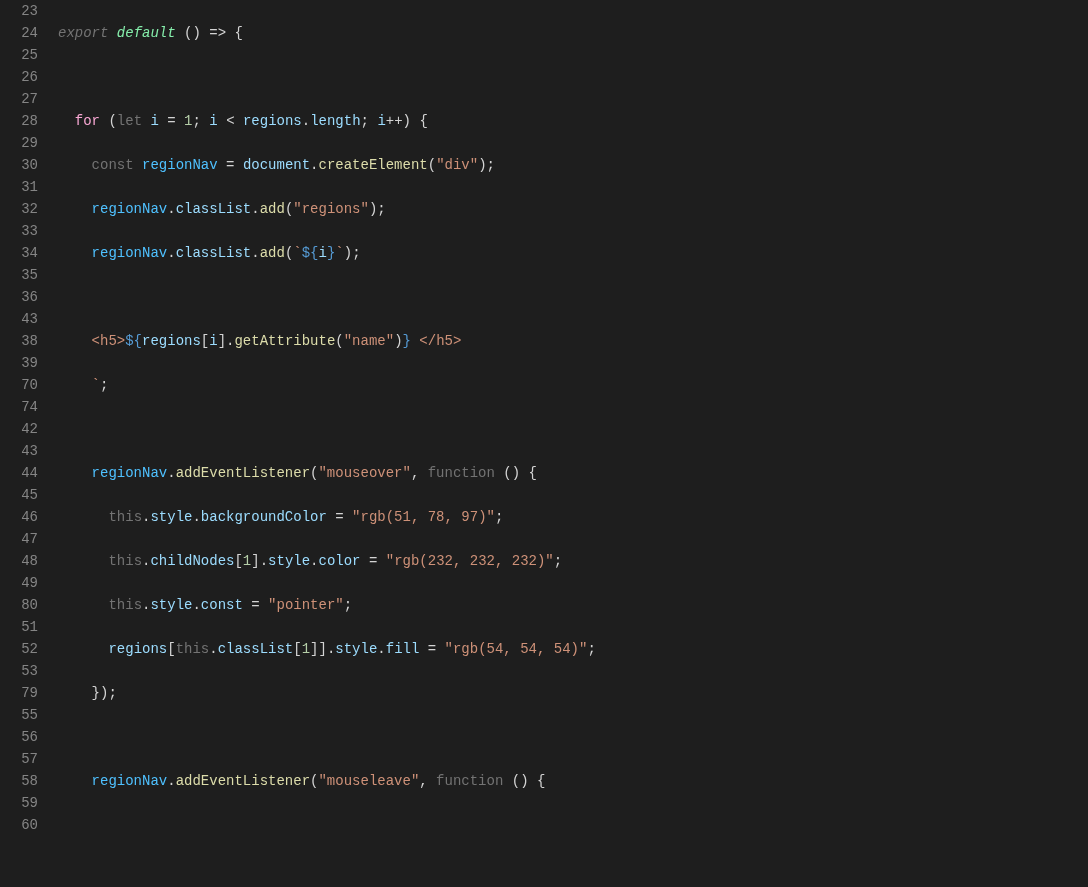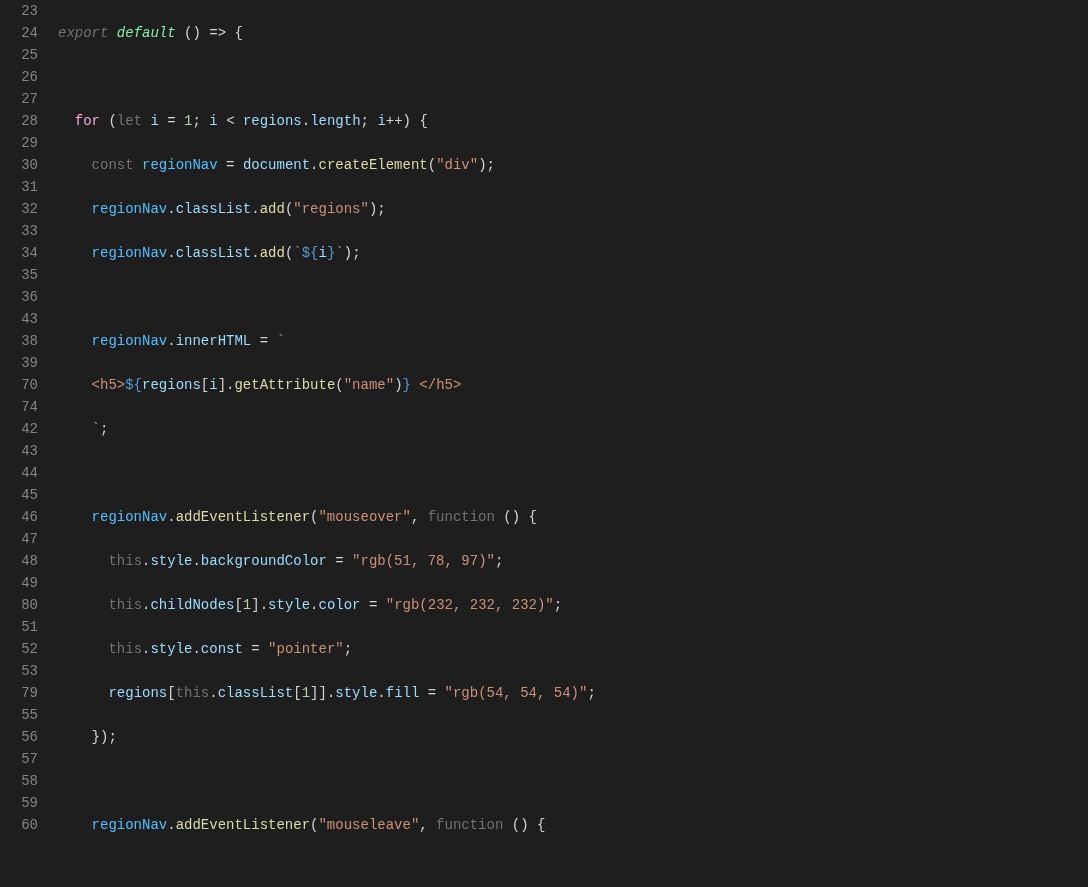--- a/index.html
+++ b/index.html
@@ -93,21 +93,20 @@
       <div>60</div>
     </div>
   <div class="code">
 <div class="line"><span class="kw-export">export</span> <span class="kw-default">default</span> <span class="pun">() =&gt; {</span></div>
 <div class="line"></div>
 <div class="line">  <span class="kw-ctrl">for</span><span class="pun"> (</span><span class="kw">let</span><span class="var"> i </span><span class="pun">= </span><span class="num">1</span><span class="pun">; </span><span class="var">i </span><span class="pun">&lt; </span><span class="var">regions</span><span class="pun">.</span><span class="var">length</span><span class="pun">; </span><span class="var">i</span><span class="pun">++</span><span class="pun">) {</span></div>
 <div class="line">    <span class="kw">const</span><span> </span><span class="const">regionNav</span><span class="pun"> = </span><span class="var">document</span><span class="pun">.</span><span class="fn">createElement</span><span class="pun">(</span><span class="str">"div"</span><span class="pun">);</span></div>
 <div class="line">    <span class="const">regionNav</span><span class="pun">.</span><span class="var">classList</span><span class="pun">.</span><span class="fn">add</span><span class="pun">(</span><span class="str">"regions"</span><span class="pun">);</span></div>
 <div class="line">    <span class="const">regionNav</span><span class="pun">.</span><span class="var">classList</span><span class="pun">.</span><span class="fn">add</span><span class="pun">(</span><span class="str">`</span><span class="tplv">${</span><span class="var">i</span><span class="tplv">}</span><span class="str">`</span><span class="pun">);</span></div>
 <div class="line"></div>
-<div class="line">    <span class="const">regionNav</span><span class="pun">.</span><span class="var">innerHTML</span><span class="pun"> = </span><span class="str">`</span></div>
 <div class="line">    <span class="str">&lt;h5&gt;</span><span class="tplv">${</span><span class="var">regions</span><span class="pun">[</span><span class="var">i</span><span class="pun">]</span><span class="pun">.</span><span class="fn">getAttribute</span><span class="pun">(</span><span class="str">"name"</span><span class="pun">)</span><span class="tplv">}</span><span class="str"> &lt;/h5&gt;</span></div>
 <div class="line">    <span class="str">`</span><span class="pun">;</span></div>
 <div class="line"></div>
 <div class="line">    <span class="const">regionNav</span><span class="pun">.</span><span class="fn">addEventListener</span><span class="pun">(</span><span class="str">"mouseover"</span><span class="pun">, </span><span class="kw">function</span><span class="pun"> () {</span></div>
 <div class="line">      <span class="kw">this</span><span class="pun">.</span><span class="var">style</span><span class="pun">.</span><span class="var">backgroundColor</span><span class="pun"> = </span><span class="str">"rgb(51, 78, 97)"</span><span class="pun">;</span></div>
 <div class="line">      <span class="kw">this</span><span class="pun">.</span><span class="var">childNodes</span><span class="pun">[</span><span class="num">1</span><span class="pun">]</span><span class="pun">.</span><span class="var">style</span><span class="pun">.</span><span class="var">color</span><span class="pun"> = </span><span class="str">"rgb(232, 232, 232)"</span><span class="pun">;</span></div>
 <div class="line">      <span class="kw">this</span><span class="pun">.</span><span class="var">style</span><span class="pun">.</span><span class="var">const</span><span class="pun"> = </span><span class="str">"pointer"</span><span class="pun">;</span></div>
 <div class="line">      <span class="var">regions</span><span class="pun">[</span><span class="kw">this</span><span class="pun">.</span><span class="var">classList</span><span class="pun">[</span><span class="num">1</span><span class="pun">]]</span><span class="pun">.</span><span class="var">style</span><span class="pun">.</span><span class="var">fill</span><span class="pun"> = </span><span class="str">"rgb(54, 54, 54)"</span><span class="pun">;</span></div>
 <div class="line">    <span class="pun">});</span></div>
 <div class="line"></div>

